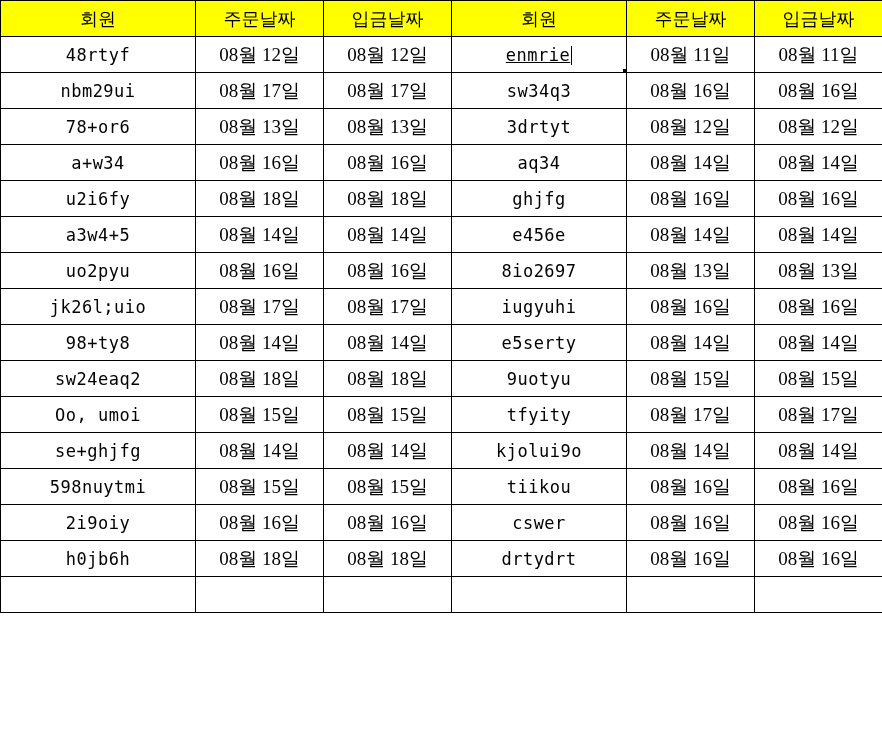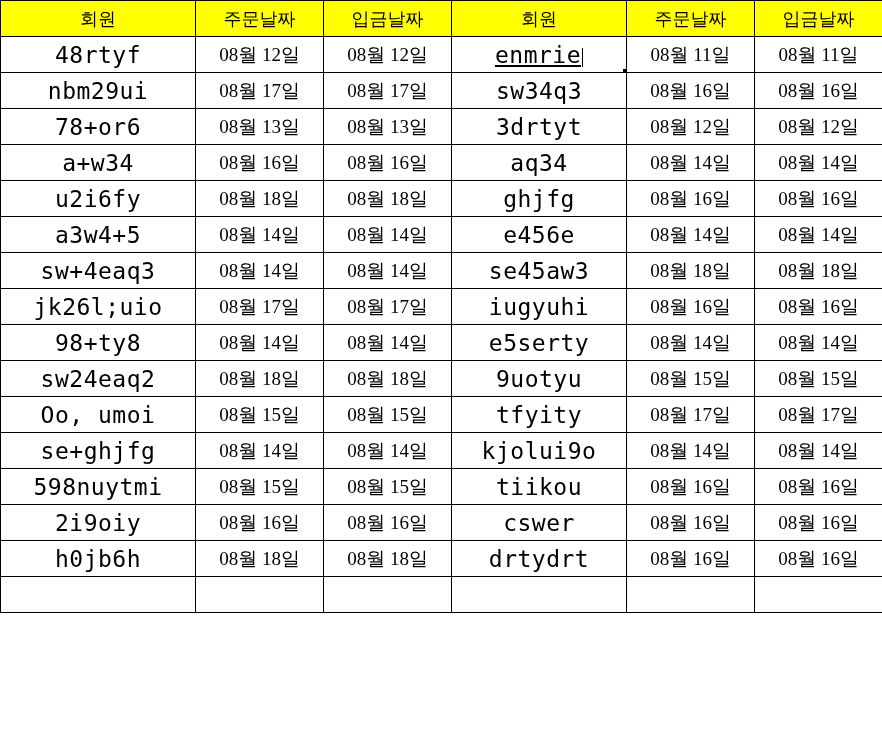--- a/index.html
+++ b/index.html
@@ -42,21 +42,21 @@
     overflow: hidden;
   }
   table.grid th {
     background: #ffff00;
     font-weight: normal;
     font-family: "Liberation Sans", sans-serif;
     font-size: 18px;
   }
   table.grid td.member {
     font-family: "DejaVu Sans Mono", monospace;
-    font-size: 23px;
+    font-size: 17px;
     letter-spacing: 0.5px;
   }
   table.grid td.date {
     font-family: "Liberation Serif", serif;
     font-size: 19px;
   }
   td.active-cell {
     position: relative;
     text-decoration: underline;
   }
@@ -144,26 +144,26 @@
         </tr>
         <tr>
           <td class="member">a3w4+5</td>
           <td class="date">08월 14일</td>
           <td class="date">08월 14일</td>
           <td class="member">e456e</td>
           <td class="date">08월 14일</td>
           <td class="date">08월 14일</td>
         </tr>
         <tr>
-          <td class="member">sw+4eaq3</td>
-          <td class="date">08월 14일</td>
-          <td class="date">08월 14일</td>
-          <td class="member">se45aw3</td>
-          <td class="date">08월 18일</td>
-          <td class="date">08월 18일</td>
+          <td class="member">uo2pyu</td>
+          <td class="date">08월 16일</td>
+          <td class="date">08월 16일</td>
+          <td class="member">8io2697</td>
+          <td class="date">08월 13일</td>
+          <td class="date">08월 13일</td>
         </tr>
         <tr>
           <td class="member">jk26l;uio</td>
           <td class="date">08월 17일</td>
           <td class="date">08월 17일</td>
           <td class="member">iugyuhi</td>
           <td class="date">08월 16일</td>
           <td class="date">08월 16일</td>
         </tr>
         <tr>

